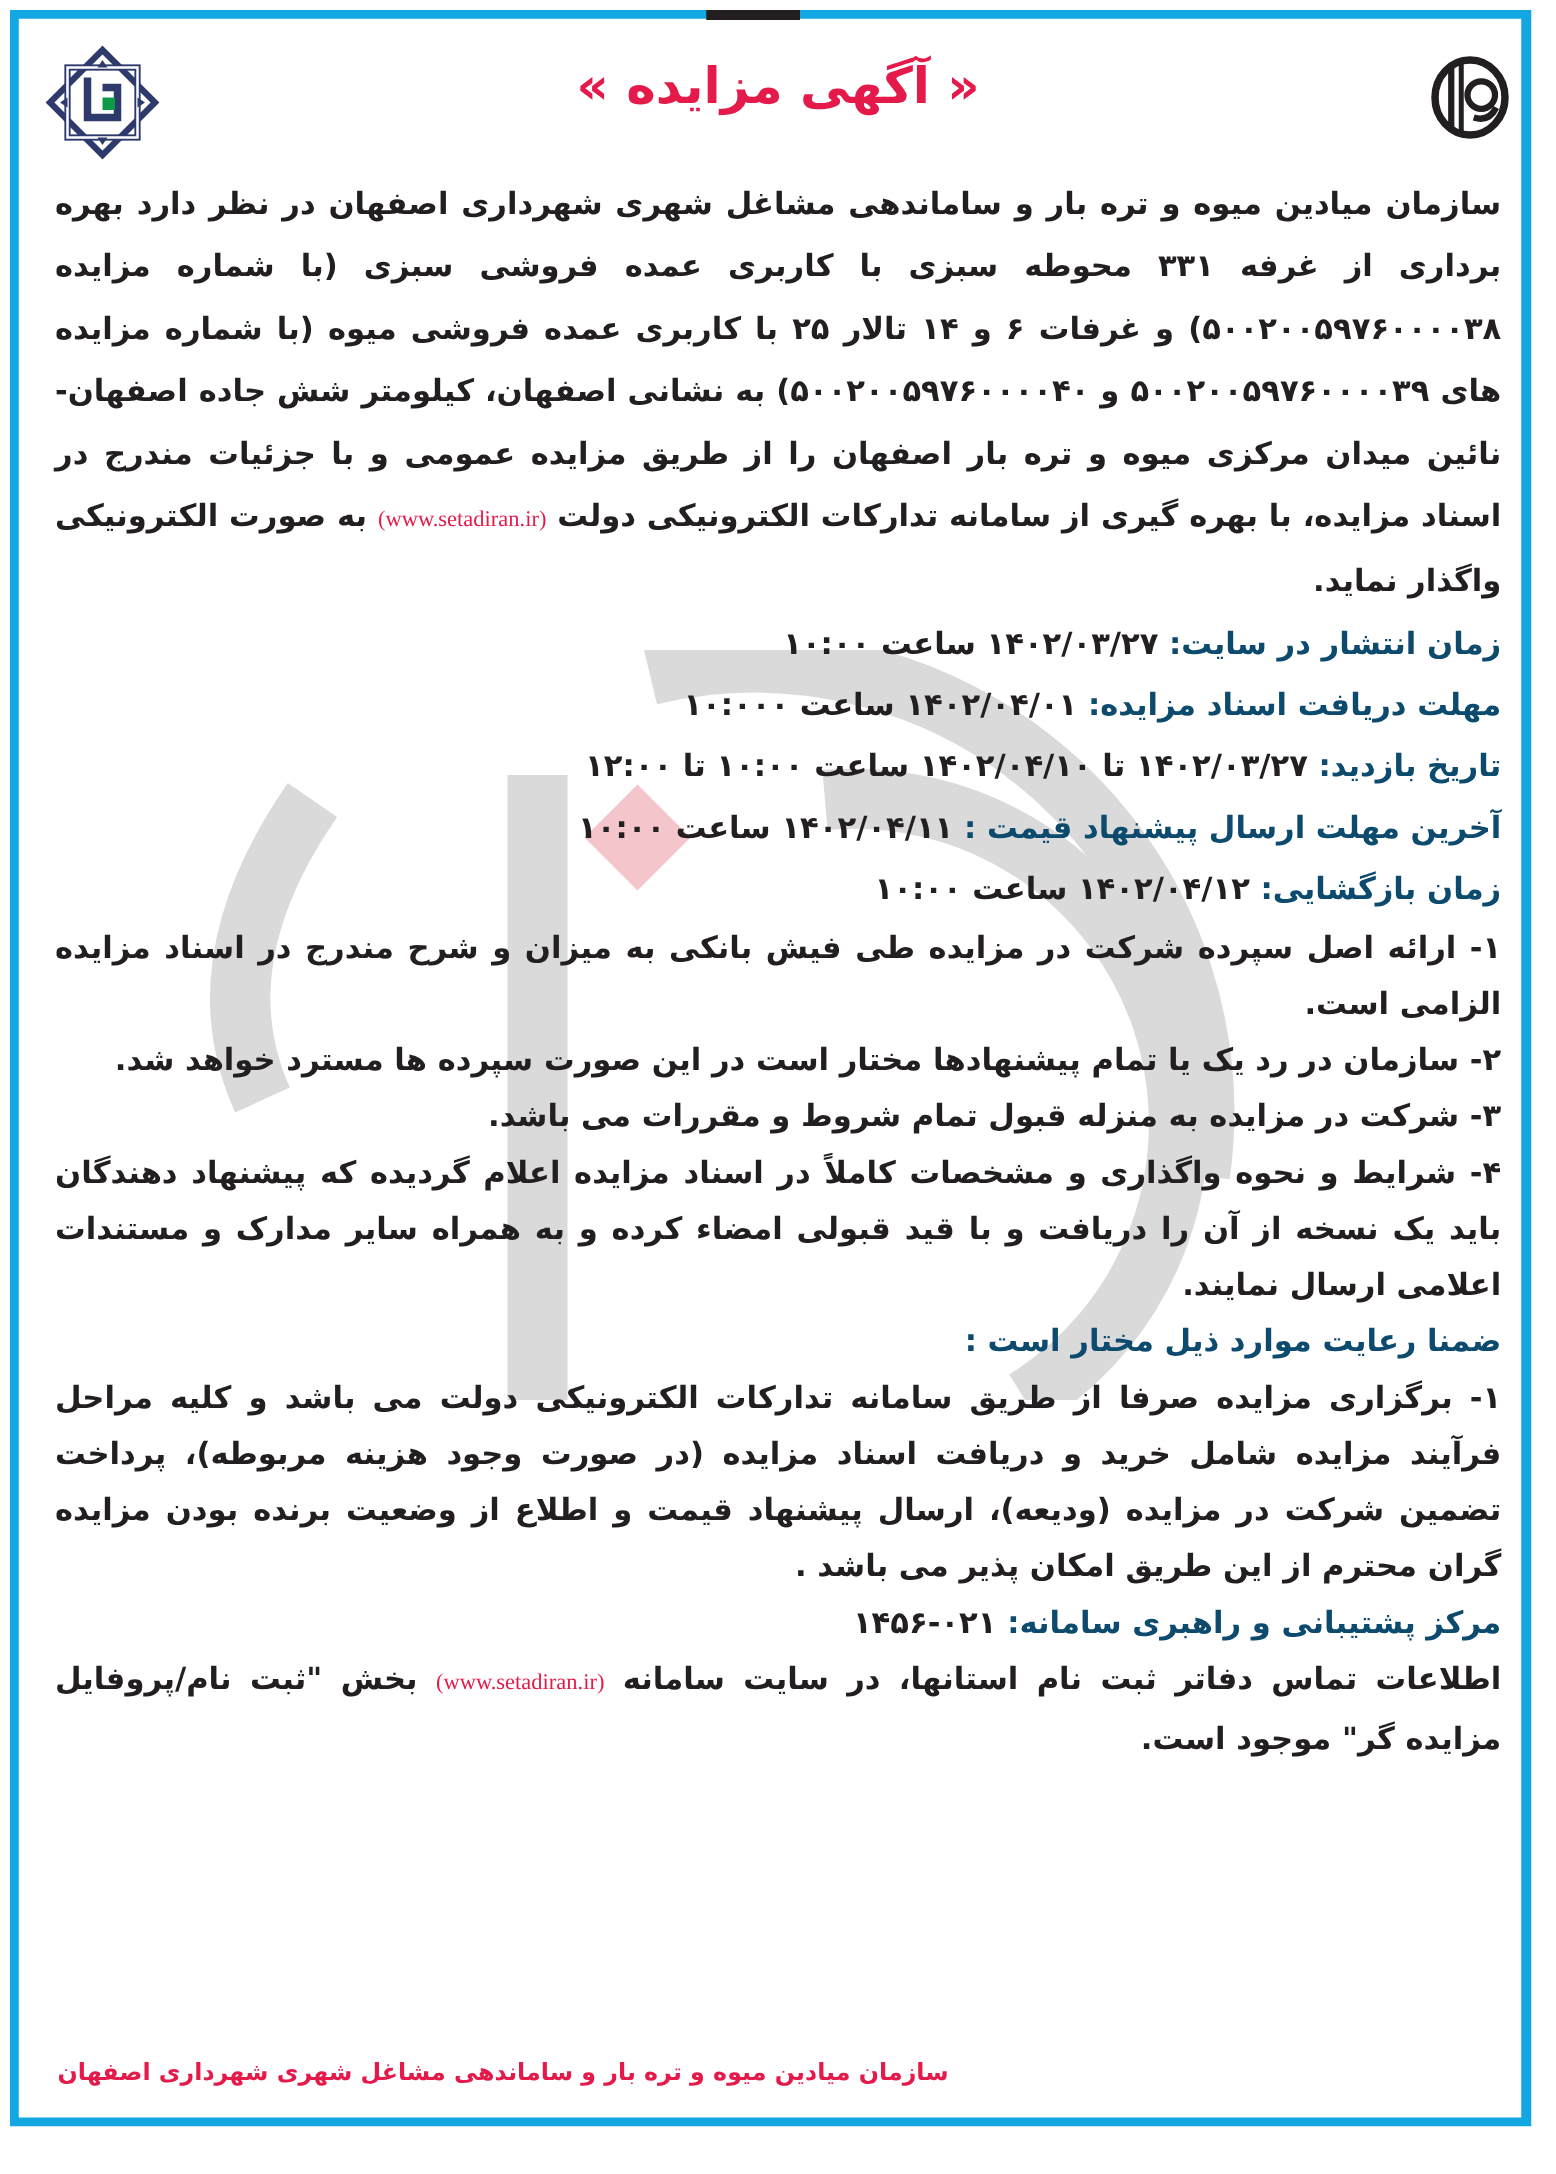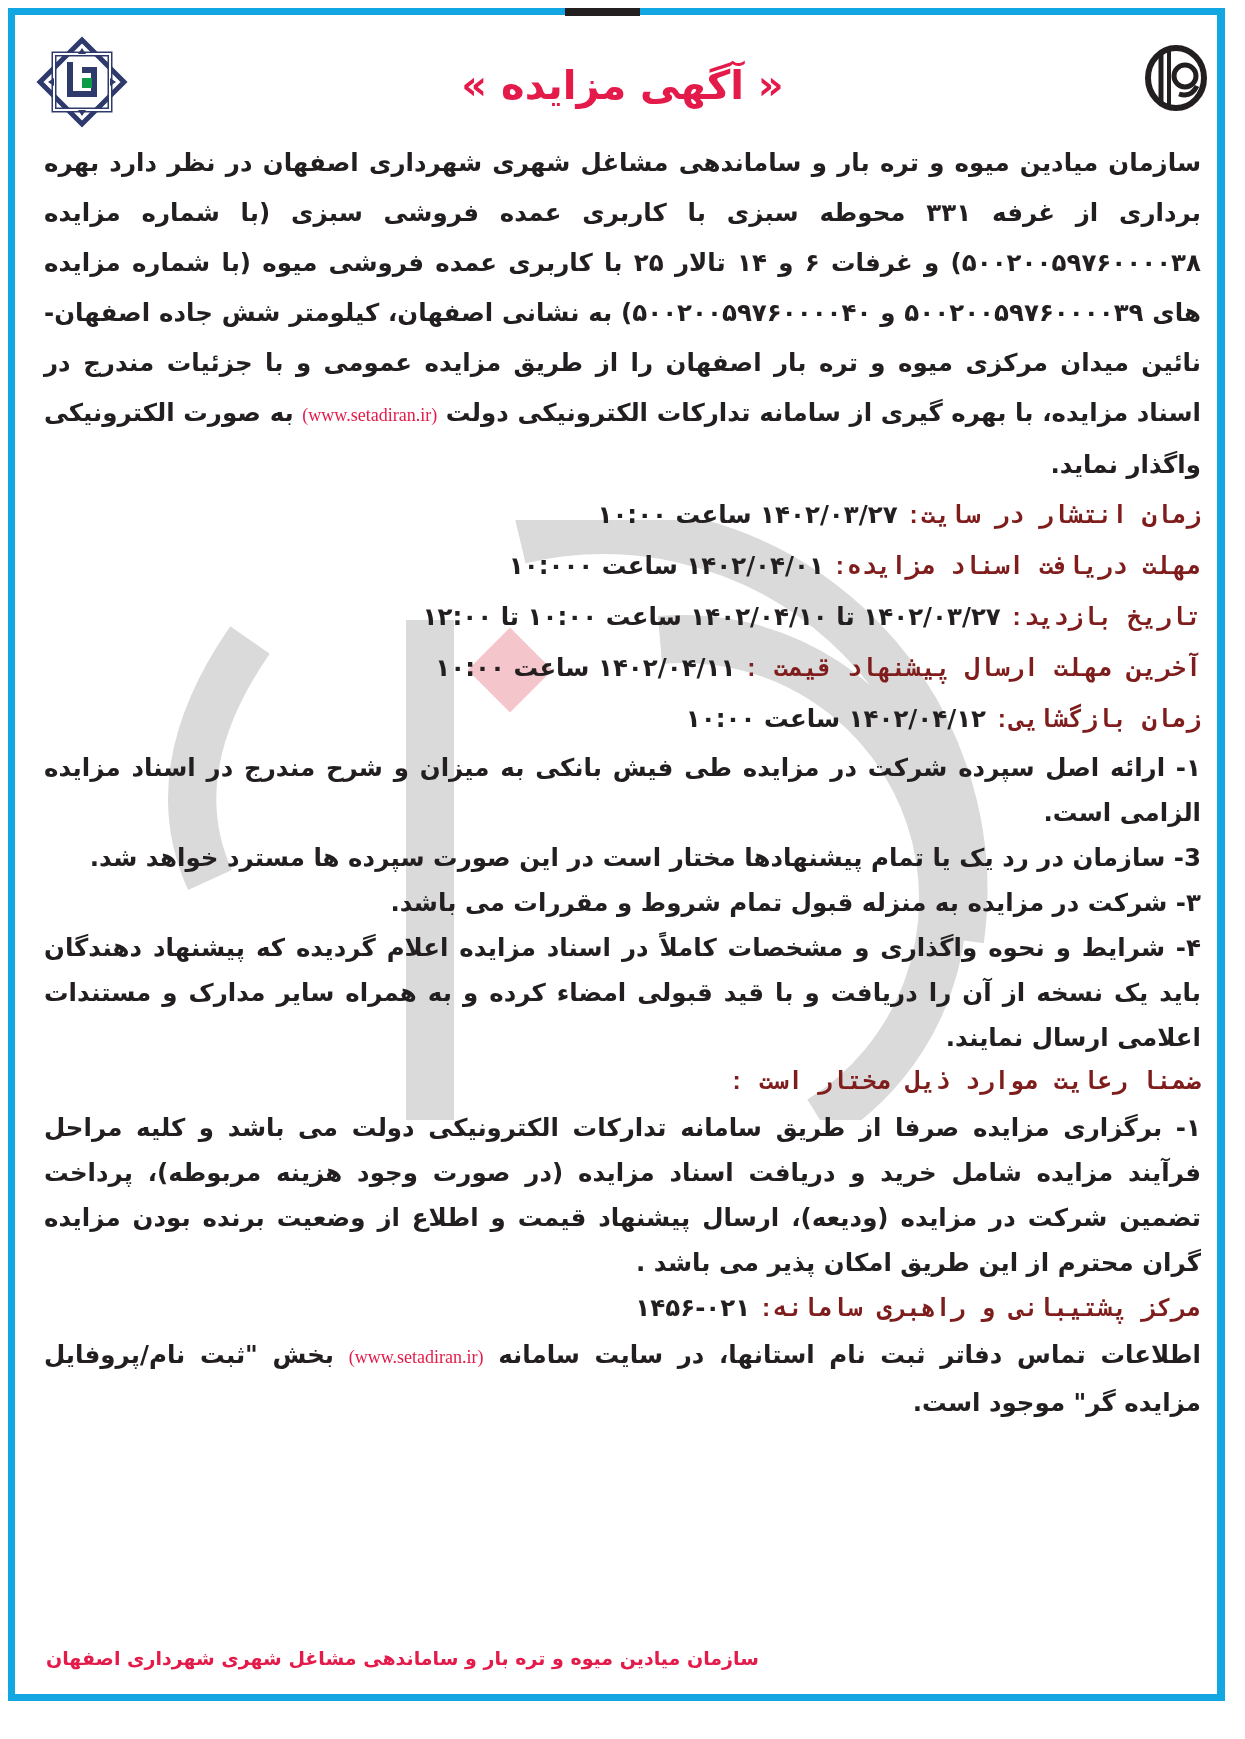--- a/index.html
+++ b/index.html
@@ -5,30 +5,30 @@
     html, body { margin: 0; padding: 0; background: #ffffff; }
     body { width: 1245px; height: 1739px; position: relative; overflow: hidden; font-family: "DejaVu Sans", sans-serif; }
     .frame {
       position: absolute; left: 8px; top: 8px; width: 1217px; height: 1693px;
       border: 7px solid #12a7e3; border-right-width: 8px; box-sizing: border-box; background: #fff;
     }
     .top-tab { position: absolute; left: 565px; top: 8px; width: 75px; height: 8px; background: #231f20; }
     .logo-right { position: absolute; right: 34px; top: 38px; width: 70px; height: 80px; }
     .logo-left { position: absolute; left: 32px; top: 32px; width: 100px; height: 100px; }
     .title {
-      position: absolute; left: 0; right: 0; top: 62px; text-align: center;
+      position: absolute; left: 0; right: 0; top: 46px; text-align: center;
       color: #e41b4a; font-size: 40px; font-weight: bold; direction: rtl; letter-spacing: -1px;
     }
     .watermark { position: absolute; left: 100px; top: 520px; width: 900px; height: 600px; pointer-events: none; }
     .content {
       position: absolute; left: 44px; right: 44px; top: 138px; direction: rtl; text-align: justify;
       font-size: 24.5px; font-weight: bold; color: #231f20; line-height: 50px;
     }
     .content p { margin: 0; }
-    .red { color: #7f1d1d; font-family: Liberation Mono, monospace; }
+    .red { color: #0c4a6e; }
     .link { color: #e41b4a; font-family: "Liberation Serif", serif; font-weight: normal; font-size: 18px; }
     .kv { line-height: 49px; }
     .item { line-height: 45px; }
     .footer {
       position: absolute; left: 46px; top: 1647px; direction: rtl; color: #e41b4a;
       font-size: 19px; font-weight: bold;
     }
   </style>
 </head>
 <body>
@@ -82,21 +82,21 @@
   <div>
     <p class="kv"><span class="red">زمان انتشار در سایت:</span> <span>۱۴۰۲/۰۳/۲۷ ساعت ۱۰:۰۰</span></p>
     <p class="kv"><span class="red">مهلت دریافت اسناد مزایده:</span> <span>۱۴۰۲/۰۴/۰۱ ساعت ۱۰:۰۰۰</span></p>
     <p class="kv"><span class="red">تاریخ بازدید:</span> <span>۱۴۰۲/۰۳/۲۷ تا ۱۴۰۲/۰۴/۱۰ ساعت ۱۰:۰۰ تا ۱۲:۰۰</span></p>
     <p class="kv"><span class="red">آخرین مهلت ارسال پیشنهاد قیمت :</span> <span>۱۴۰۲/۰۴/۱۱ ساعت ۱۰:۰۰</span></p>
     <p class="kv"><span class="red">زمان بازگشایی:</span> <span>۱۴۰۲/۰۴/۱۲ ساعت ۱۰:۰۰</span></p>
   </div>
 
   <div>
     <p class="item">۱- ارائه اصل سپرده شرکت در مزایده طی فیش بانکی به میزان و شرح مندرج در اسناد مزایده الزامی است.</p>
-    <p class="item">3- سازمان در رد یک یا تمام پیشنهادها مختار است در این صورت سپرده ها مسترد خواهد شد.</p>
+    <p class="item">۲- سازمان در رد یک یا تمام پیشنهادها مختار است در این صورت سپرده ها مسترد خواهد شد.</p>
     <p class="item">۳- شرکت در مزایده به منزله قبول تمام شروط و مقررات می باشد.</p>
     <p class="item">۴- شرایط و نحوه واگذاری و مشخصات کاملاً در اسناد مزایده اعلام گردیده که پیشنهاد دهندگان باید یک نسخه از آن را دریافت و با قید قبولی امضاء کرده و به همراه سایر مدارک و مستندات اعلامی ارسال نمایند.</p>
   </div>
 
   <p class="red item">ضمنا رعایت موارد ذیل مختار است :</p>
 
   <div>
     <p class="item">۱- برگزاری مزایده صرفا از طریق سامانه تدارکات الکترونیکی دولت می باشد و کلیه مراحل فرآیند مزایده شامل خرید و دریافت اسناد مزایده (در صورت وجود هزینه مربوطه)، پرداخت تضمین شرکت در مزایده (ودیعه)، ارسال پیشنهاد قیمت و اطلاع از وضعیت برنده بودن مزایده گران محترم از این طریق امکان پذیر می باشد .</p>
   </div>
 

